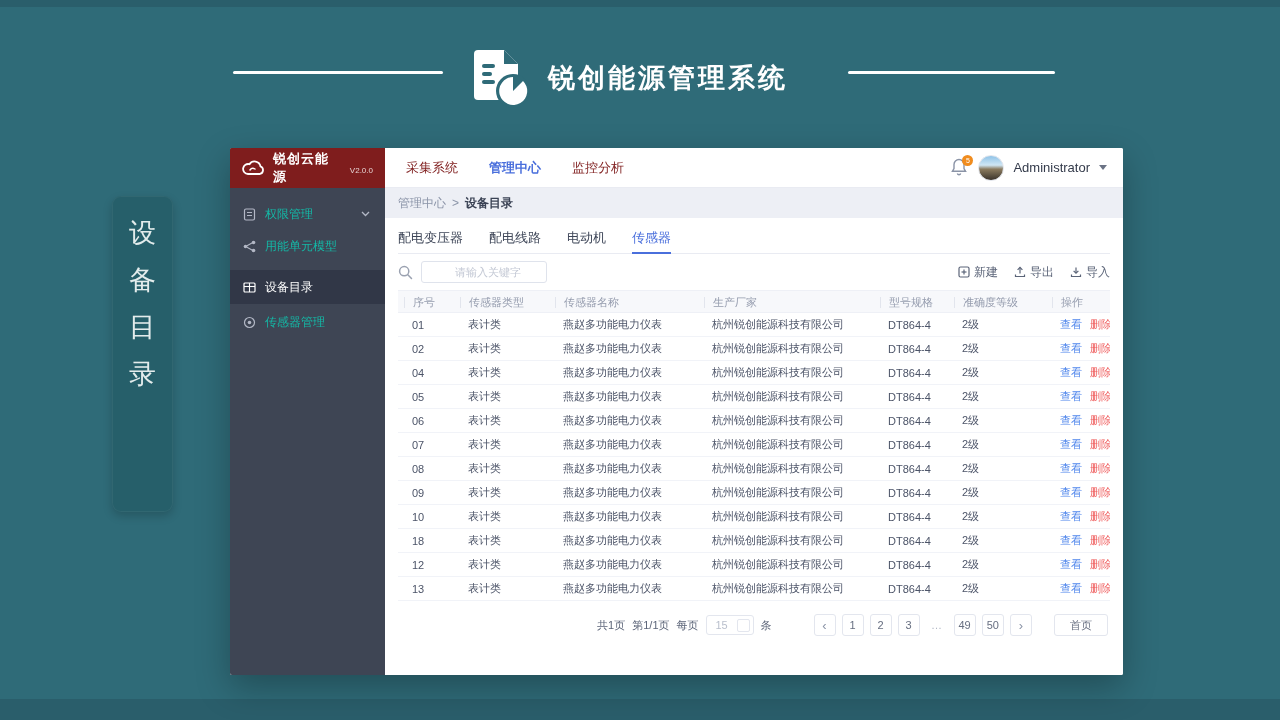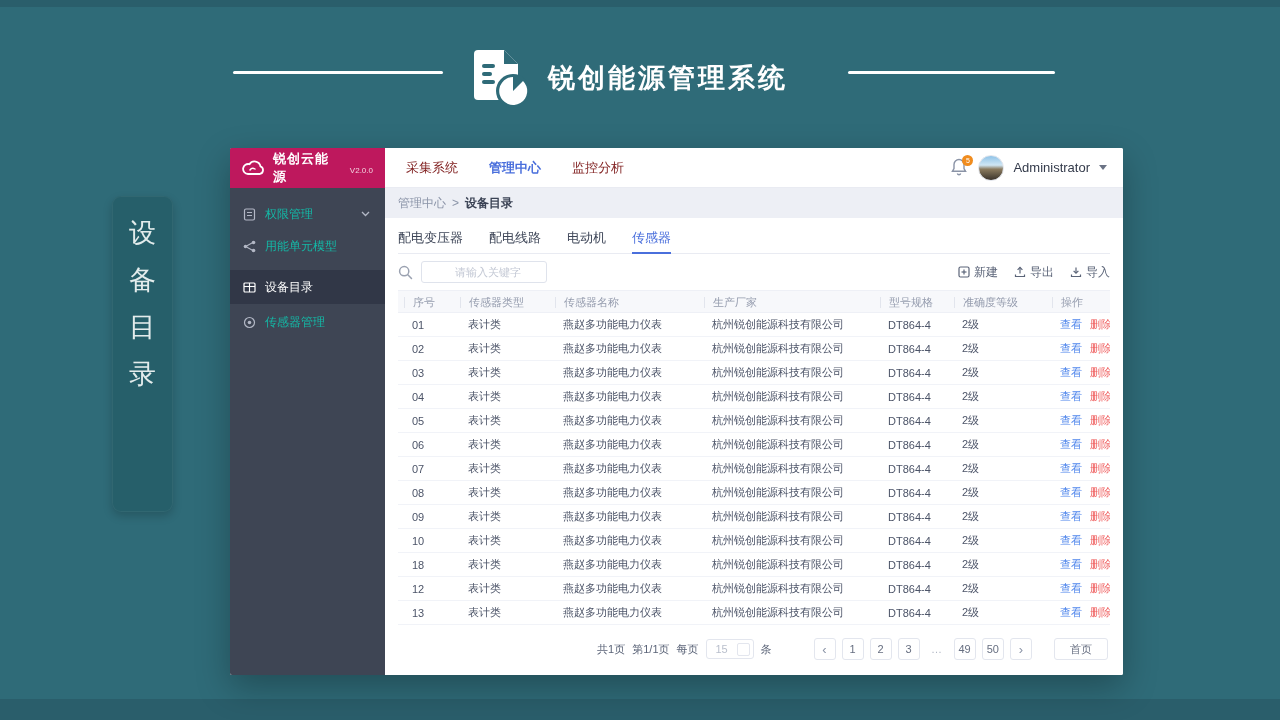--- a/index.html
+++ b/index.html
@@ -23,21 +23,21 @@
     background:#265f6a; border-radius:9px; box-shadow:0 4px 10px rgba(0,0,0,0.18), inset 0 0 0 1px rgba(255,255,255,0.05);
     display:flex; flex-direction:column; align-items:center; padding-top:24px; gap:20px; }
   .side-card span { font-size:27px; color:#e3ecec; line-height:1; }
 
   
   .app-window { position:absolute; left:230px; top:148px; width:893px; height:527px;
     background:#ffffff; border-radius:2px; box-shadow:0 12px 34px rgba(0,0,0,0.28); display:flex; overflow:hidden; }
 
   
   .sb { width:155px; flex:0 0 155px; background:#3e4554; display:flex; flex-direction:column; }
-  .sb-logo { height:40px; background:#be185d; display:flex; align-items:center; padding:0 12px; gap:7px; }
+  .sb-logo { height:40px; background:#7f1d1d; display:flex; align-items:center; padding:0 12px; gap:7px; }
   .sb-logo .cloud { width:24px; height:16px; }
   .sb-logo-text { color:#ffffff; font-size:13px; font-weight:bold; letter-spacing:1px; }
   .sb-logo-ver { color:rgba(255,255,255,0.8); font-size:8px; margin-top:4px; }
   .menu { list-style:none; margin-top:10px; }
   .mi { height:32px; display:flex; align-items:center; padding:0 13px; gap:9px; font-size:12px; color:#14b8a6; cursor:pointer; }
   .mi svg { flex:0 0 13px; }
   .mi .chev { margin-left:auto; }
   .mi.active { background:#313747; color:#ffffff; margin-top:8px; height:34px; }
   .mi:last-child { margin-top:2px; }
 
@@ -281,29 +281,20 @@
             <tr>
               <td>02</td>
               <td>表计类</td>
               <td>燕赵多功能电力仪表</td>
               <td>杭州锐创能源科技有限公司</td>
               <td>DT864-4</td>
               <td>2级</td>
               <td><span class="link view">查看</span><span class="link del">删除</span></td>
             </tr>
             <tr>
-              <td>03</td>
-              <td>表计类</td>
-              <td>燕赵多功能电力仪表</td>
-              <td>杭州锐创能源科技有限公司</td>
-              <td>DT864-4</td>
-              <td>2级</td>
-              <td><span class="link view">查看</span><span class="link del">删除</span></td>
-            </tr>
-            <tr>
               <td>04</td>
               <td>表计类</td>
               <td>燕赵多功能电力仪表</td>
               <td>杭州锐创能源科技有限公司</td>
               <td>DT864-4</td>
               <td>2级</td>
               <td><span class="link view">查看</span><span class="link del">删除</span></td>
             </tr>
             <tr>
               <td>05</td>

